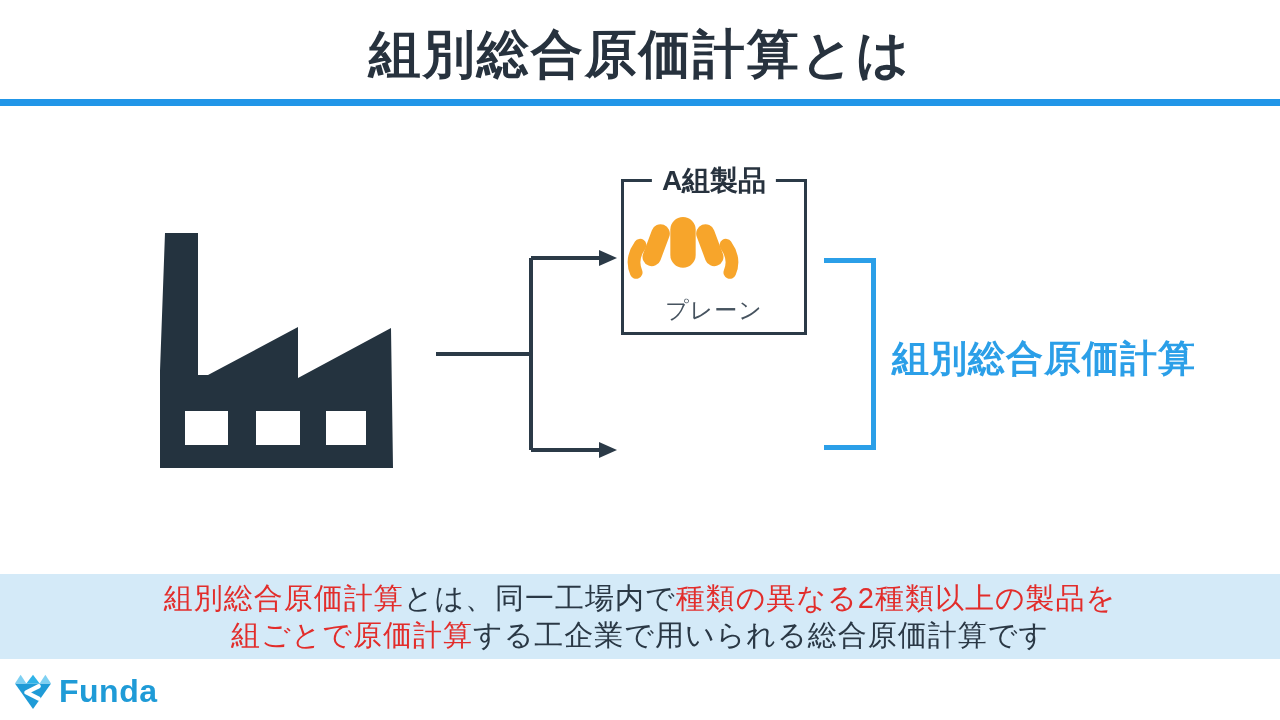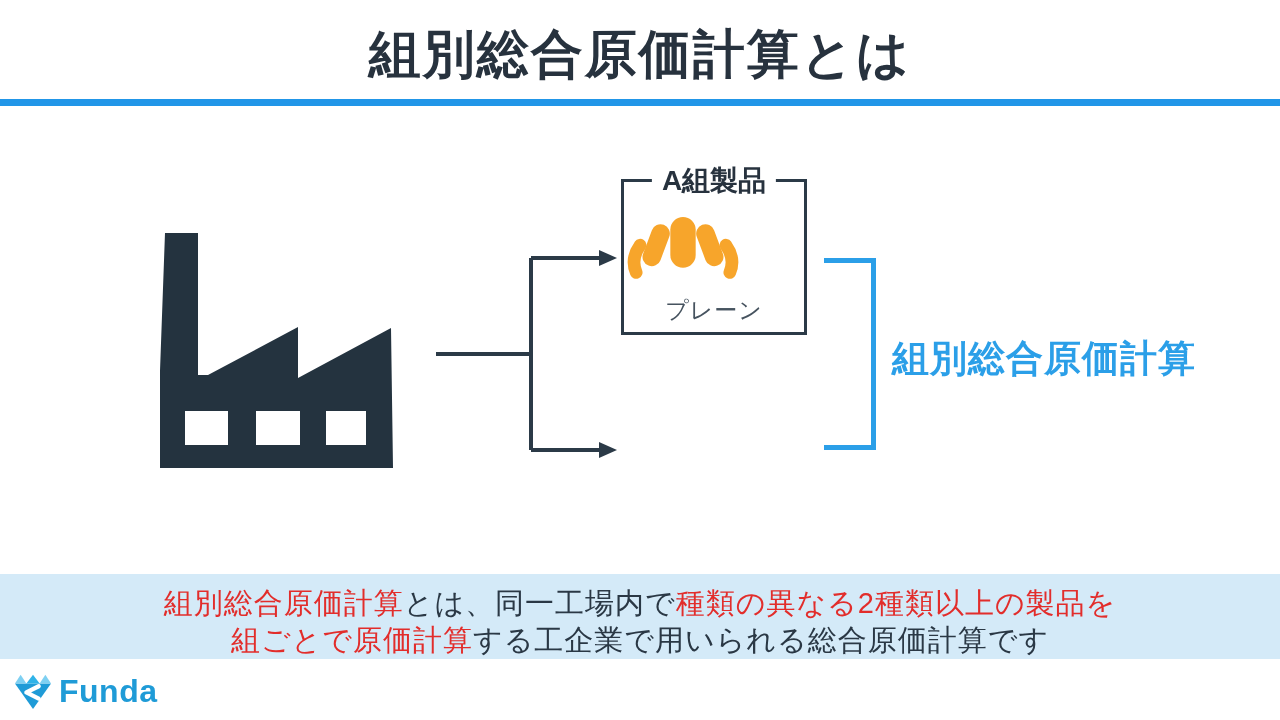--- a/index.html
+++ b/index.html
@@ -67,21 +67,21 @@
   .bracket-label{
     position:absolute;left:892px;top:334px;
     font-size:37px;font-weight:800;letter-spacing:1px;
     color:var(--accent-blue);white-space:nowrap;
   }
 
   
   .banner{
     position:absolute;top:574px;left:0;width:100%;height:85px;
     background:var(--banner-bg);
-    display:flex;flex-direction:column;justify-content:flex-end;align-items:center;
+    display:flex;flex-direction:column;justify-content:center;align-items:center;
   }
   .banner-line{
     font-size:29px;line-height:37px;letter-spacing:1px;
     color:#2A3845;text-align:center;white-space:nowrap;
   }
   .banner-line .em{color:var(--red);}
 
   
   .logo{
     position:absolute;left:14px;top:672px;

